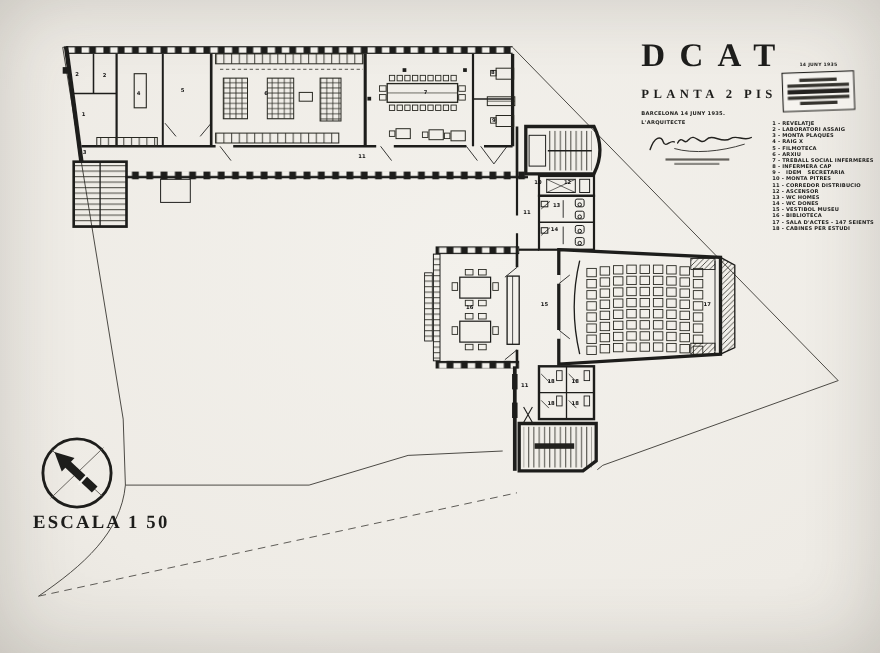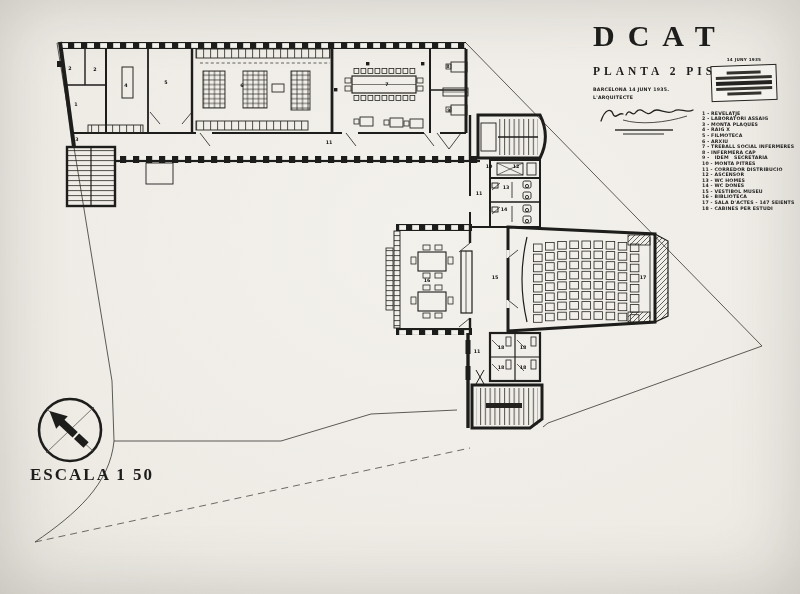--- a/index.html
+++ b/index.html
@@ -4,21 +4,21 @@
 <style>
   html,body{margin:0;padding:0;background:#9a968f;}
   .stage{
     position:relative;width:800px;height:594px;overflow:hidden;
     background:radial-gradient(120% 120% at 55% 40%, #f3f1ec 0%, #eeebe5 50%, #e1ded7 80%, #cfccc5 100%);
     box-shadow:inset 0 0 70px rgba(60,55,45,.20);
     font-family:"Liberation Serif", serif;color:#1d1d1b;
   }
   svg{position:absolute;left:0;top:0;}
   
-  .titleblock{position:absolute;left:583px;top:19px;width:200px;margin-left:10px;}
+  .titleblock{position:absolute;left:583px;top:34px;width:200px;}
   .t-main{font-weight:700;font-size:30px;letter-spacing:13px;line-height:34px;white-space:pre;}
   .t-sub{font-weight:700;font-size:11.5px;letter-spacing:4px;margin-top:12px;white-space:pre;}
   .t-tiny{font-weight:700;font-size:6px;letter-spacing:.3px;transform:scale(.78);transform-origin:left top;
           line-height:8px;white-space:pre;font-family:"DejaVu Sans", sans-serif;}
   .date-line{margin-top:9px;}
   .sig-wrap{position:relative;height:44px;margin-top:1px;}
   .sig-stamp{position:absolute;left:22px;top:24px;width:58px;filter:blur(.4px);}
   .sig-stamp .bar{height:2.6px;background:#4a4842;margin:1.6px 0;opacity:.85;}
   .sig-stamp .bar.short{width:70%;margin-left:8px;opacity:.6;}
   

